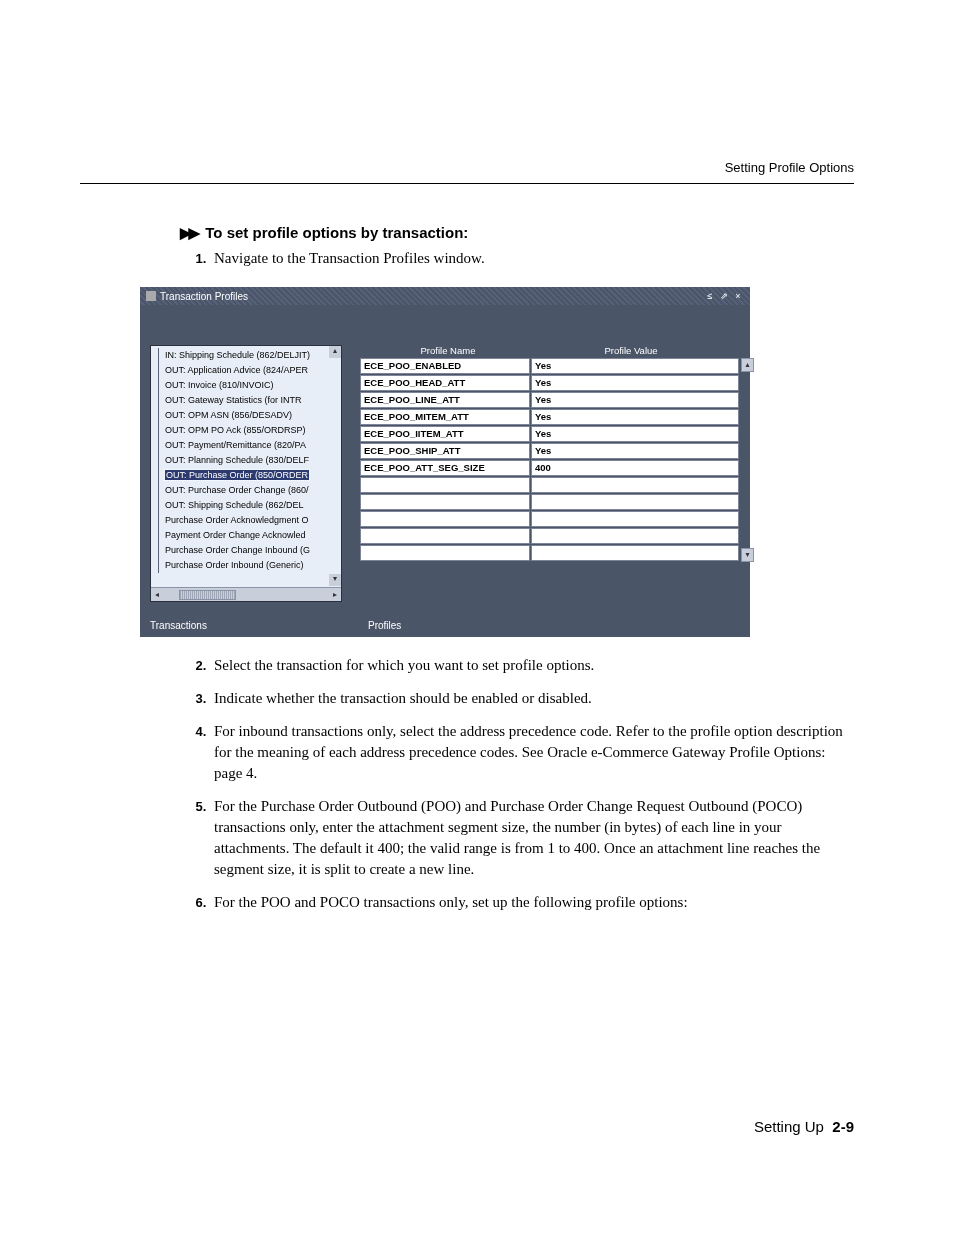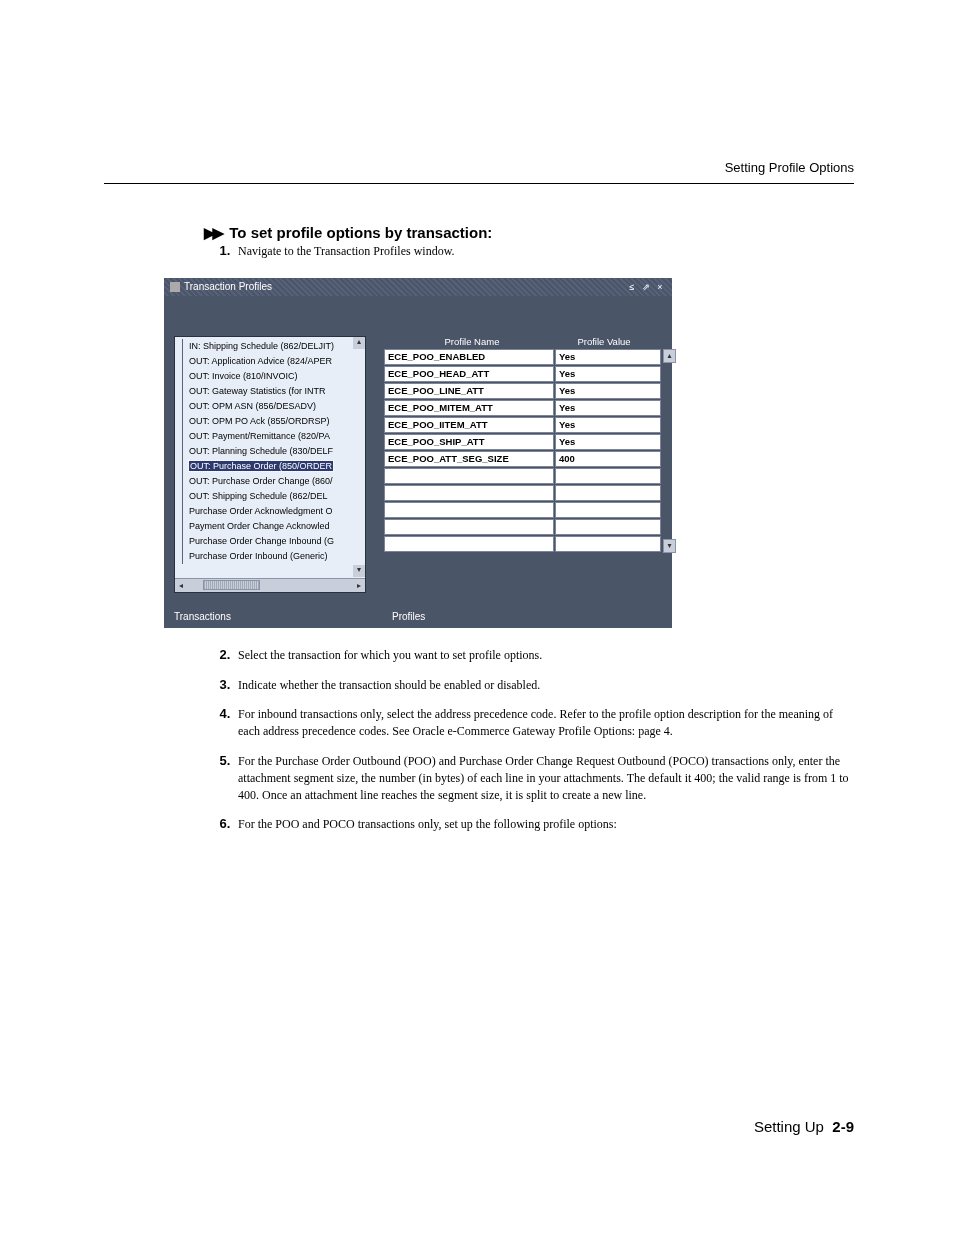--- a/index.html
+++ b/index.html
@@ -4,52 +4,53 @@
 <style>
   body {
     margin: 0;
     padding: 0;
     font-family: "Palatino Linotype", "Book Antiqua", Palatino, serif;
     color: #000;
     background: #fff;
     width: 954px;
   }
   .page {
-    padding: 160px 100px 100px 104px;
+    padding: 160px 100px 100px 80px;
     box-sizing: border-box;
     min-height: 1235px;
     position: relative;
   }
   .running-header {
     text-align: right;
     font-size: 13px;
     font-family: Arial, Helvetica, sans-serif;
     margin-bottom: 8px;
   }
   .header-rule {
     border: none;
     border-top: 1px solid #000;
     margin: 0 0 40px 0;
   }
   .heading-row {
     font-family: Arial, Helvetica, sans-serif;
     font-weight: bold;
     font-size: 15px;
     margin-left: 100px;
+    margin-bottom: 6px;
   }
   .heading-row .arrows {
     display: inline-block;
     margin-right: 4px;
     letter-spacing: -3px;
     font-size: 15px;
   }
   ol.steps {
     margin: 0 0 0 100px;
     padding-left: 30px;
-    font-size: 12px;
+    font-size: 15px;
     font-family: Liberation Serif, serif;
   }
   ol.steps > li {
     margin-bottom: 4px;
     padding-left: 4px;
     line-height: 1.4;
   }
   ol.steps > li::marker {
     font-family: Arial, Helvetica, sans-serif;
     font-weight: bold;
@@ -59,21 +60,21 @@
     margin-bottom: 12px;
   }
   .subtext {
     margin-top: 6px;
   }
   em { font-style: italic; }
 
   
   .screenshot {
     margin: 18px 0 18px 60px;
-    width: 508px;
+    width: 610px;
     background: #4b5568;
     font-family: Verdana, Geneva, Tahoma, sans-serif;
     font-size: 10px;
     color: #000;
     position: relative;
   }
   .titlebar {
     background: repeating-linear-gradient(45deg, #4b5568, #4b5568 2px, #566078 2px, #566078 4px);
     color: #fff;
     font-size: 10px;

